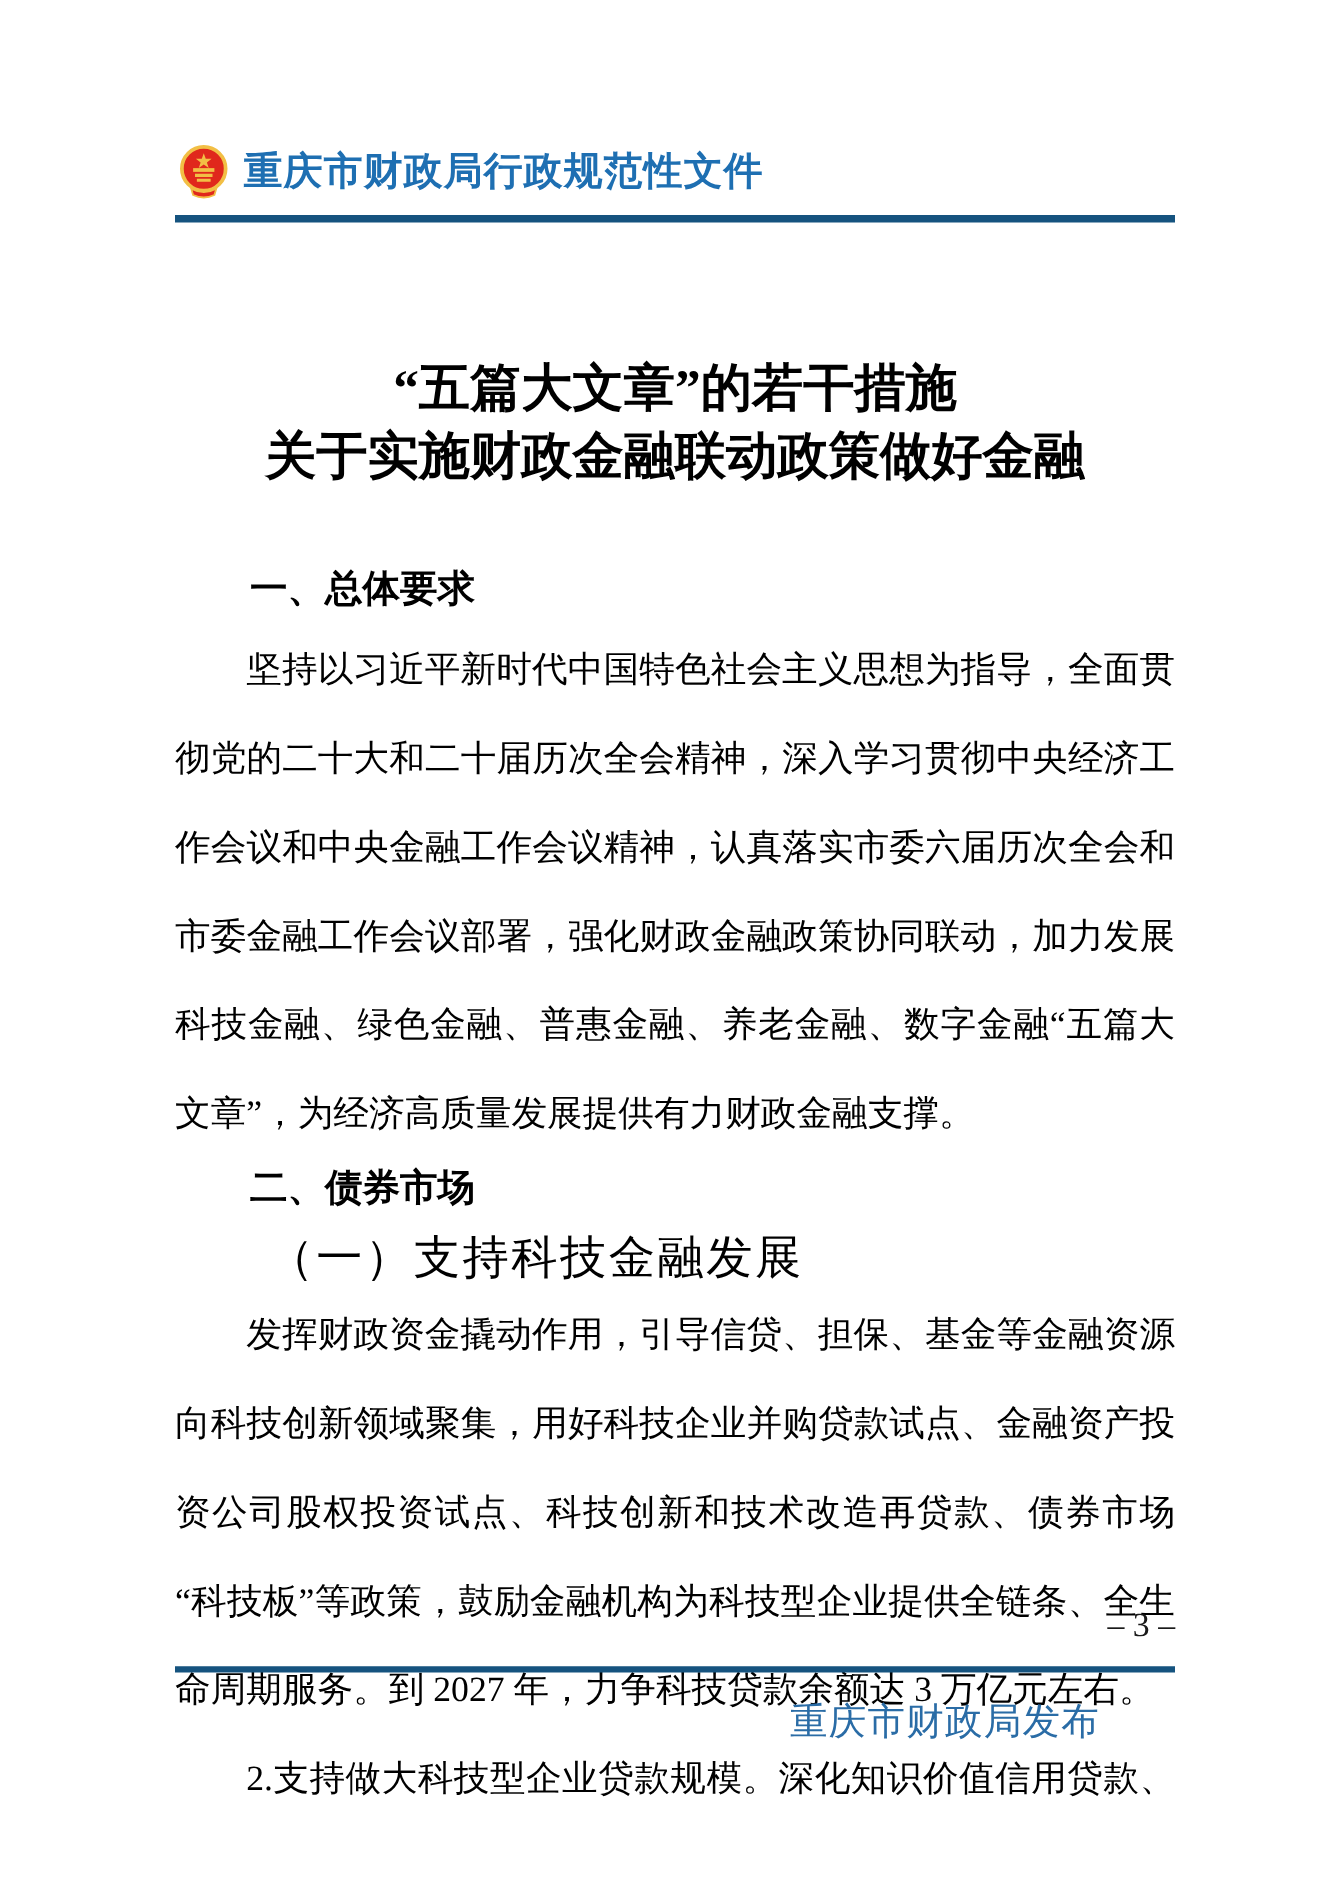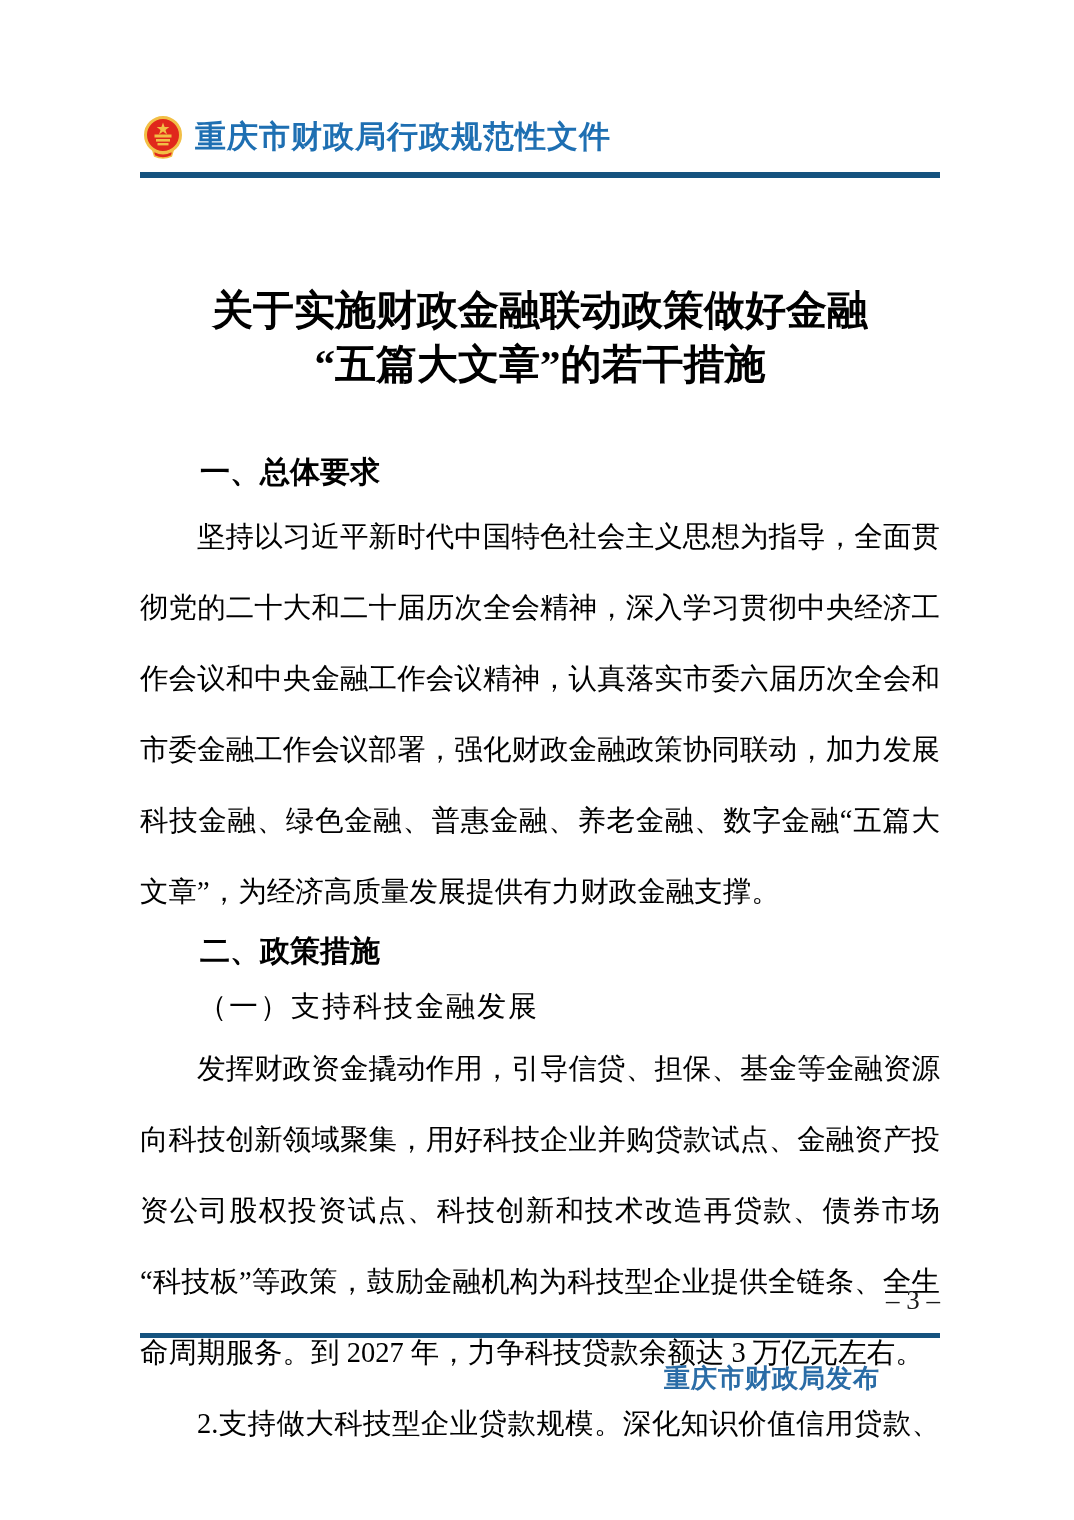--- a/index.html
+++ b/index.html
@@ -68,21 +68,21 @@
   }
   .sec-heading {
     font-family: Liberation Mono, monospace;
     font-weight: bold;
     font-size: 30px;
     line-height: 53px;
     text-indent: 2em;
     margin: 0;
   }
   .sub-heading {
-    font-size: 29px;
+    font-size: 37px;
     line-height: 53px;
     text-indent: 2em;
     margin: 0;
     letter-spacing: 2px;
   }
   .para {
     font-size: 28.5px;
     line-height: 71px;
     text-indent: 2em;
     text-align: justify;
@@ -107,22 +107,22 @@
     height: 5px;
     background: #15537f;
   }
   .publisher {
     position: absolute;
     top: 1356px;
     left: 140px;
     width: 740px;
     text-align: right;
     font-family: "Liberation Sans", "DejaVu Sans", sans-serif;
-    font-weight: bold;
-    font-size: 26px;
+    font-weight: normal;
+    font-size: 30px;
     line-height: 44px;
     color: #2a6ca6;
     letter-spacing: 1px;
   }
 </style>
 </head>
 <body>
 
 <div class="page">
 
@@ -135,28 +135,28 @@
         <rect x="16" y="25" width="14" height="2.6" fill="#f2bf45"></rect>
         <rect x="17.5" y="29" width="11" height="2.4" fill="#f2bf45"></rect>
         <path d="M13 37 Q23 42.5 33 37 L31.5 42 Q23 46 14.5 42 Z" fill="#e0281c" stroke="#f2bf45" stroke-width="1.4"></path>
       </svg>
     </span>
     <span class="header-title">重庆市财政局行政规范性文件</span>
   </div>
   <div class="header-rule"></div>
 
   <div class="doc-title">
+    <div>“五篇大文章”的若干措施</div>
     <div>关于实施财政金融联动政策做好金融</div>
-    <div>“五篇大文章”的若干措施</div>
   </div>
 
   <div class="doc-body">
     <h2 class="sec-heading">一、总体要求</h2>
     <p class="para">坚持以习近平新时代中国特色社会主义思想为指导，全面贯彻党的二十大和二十届历次全会精神，深入学习贯彻中央经济工作会议和中央金融工作会议精神，认真落实市委六届历次全会和市委金融工作会议部署，强化财政金融政策协同联动，加力发展科技金融、绿色金融、普惠金融、养老金融、数字金融“五篇大文章”，为经济高质量发展提供有力财政金融支撑。</p>
-    <h2 class="sec-heading">二、政策措施</h2>
+    <h2 class="sec-heading">二、债券市场</h2>
     <div class="sub-heading">（一）支持科技金融发展</div>
     <p class="para">发挥财政资金撬动作用，引导信贷、担保、基金等金融资源向科技创新领域聚集，用好科技企业并购贷款试点、金融资产投资公司股权投资试点、科技创新和技术改造再贷款、债券市场“科技板”等政策，鼓励金融机构为科技型企业提供全链条、全生命周期服务。到 2027 年，力争科技贷款余额达 3 万亿元左右。</p>
     <p class="para">2.支持做大科技型企业贷款规模。深化知识价值信用贷款、商业价值信用贷款改革，支持符合条件的新增贷款项目纳入政府</p>
   </div>
 
   <div class="page-number">– 3 –</div>
   <div class="footer-rule"></div>
   <div class="publisher">重庆市财政局发布</div>
 
 </div>

